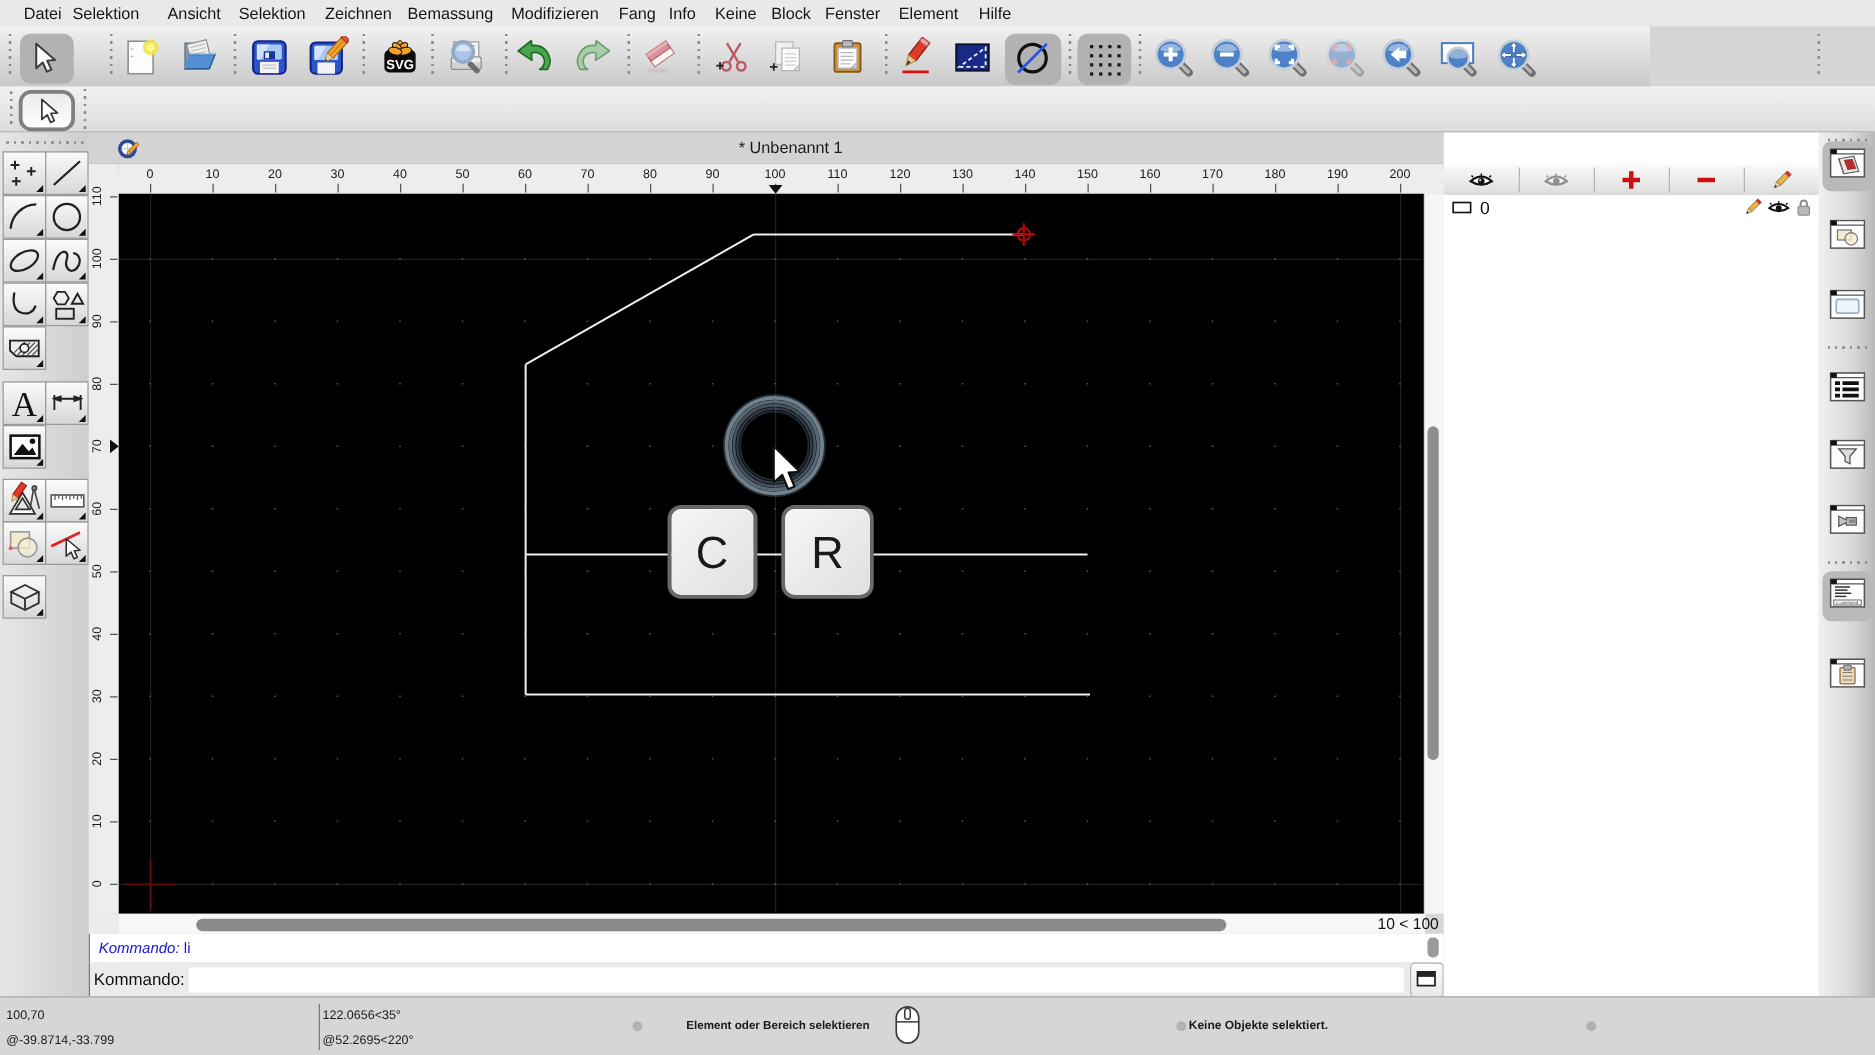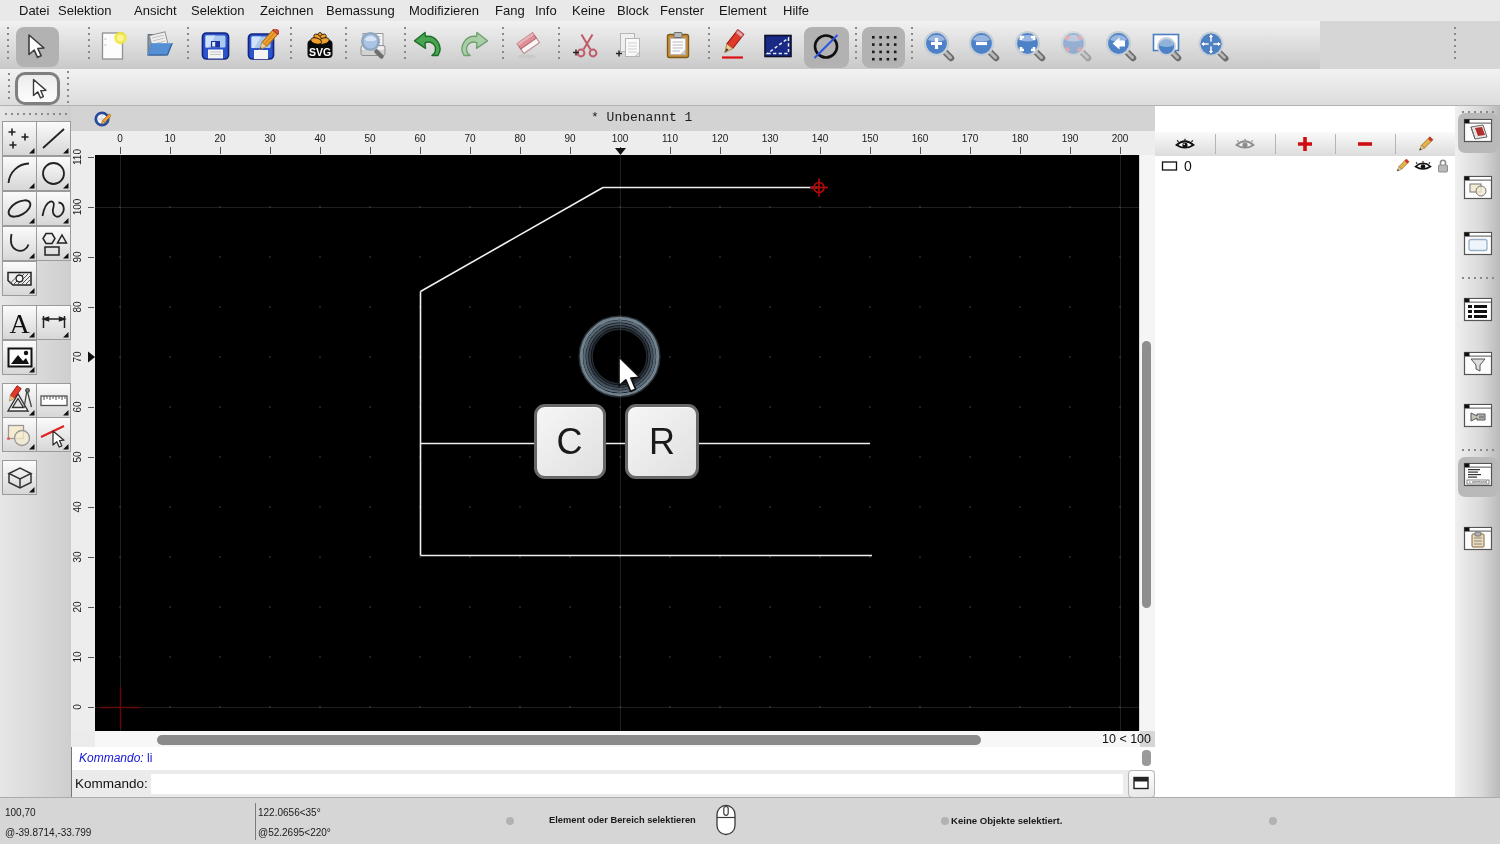--- a/index.html
+++ b/index.html
@@ -8,21 +8,21 @@
   #menubar{left:0;top:0;width:1500px;height:21px;background:#e9e9e9;
     font-size:13px;color:#151515;}
   #menubar span{position:absolute;top:3px;white-space:nowrap;}
   #toolbar1{left:0;top:21px;width:1320px;height:48px;
     background:linear-gradient(#f1f1f1,#c9c9c9);border-bottom:1px solid #adadad;}
   #row2{left:0;top:69px;width:1500px;height:37px;
     background:linear-gradient(#f2f2f2,#dcdcdc);border-bottom:1px solid #b2b2b2;box-sizing:border-box;}
   #leftdock{left:0;top:106px;width:71px;height:691px;
     background:linear-gradient(90deg,#e6e6e6,#cecece);}
   #mdititle{left:71px;top:106px;width:1084px;height:25px;background:#d3d3d3;
-    border-bottom:5px solid #4d7c0f;font-family:Liberation Mono, monospace;}
+    border-bottom:5px solid #4d7c0f;}
   #mdititle .t{position:absolute;left:520px;top:4px;
     font-size:13px;color:#1c1c1c;}
   #hruler{left:95px;top:131px;width:1060px;height:24px;background:#ededed;}
   #vruler{left:71px;top:131px;width:24px;height:600px;background:#ededed;}
   #canvas{left:95px;top:155px;width:1044px;height:576px;background:#000;}
   #hscroll{left:95px;top:731px;width:1045px;height:16px;background:#f7f7f7;}
   #vscroll{left:1140px;top:155px;width:15px;height:576px;background:#f5f5f5;}
   #cmdhist{left:71px;top:747px;width:1084px;height:23px;background:#fff;
     border-left:1.5px solid #777;box-sizing:border-box;}
   #cmdinput{left:71px;top:770px;width:1084px;height:27px;background:#ebebeb;border-left:1.5px solid #777;box-sizing:border-box;}

